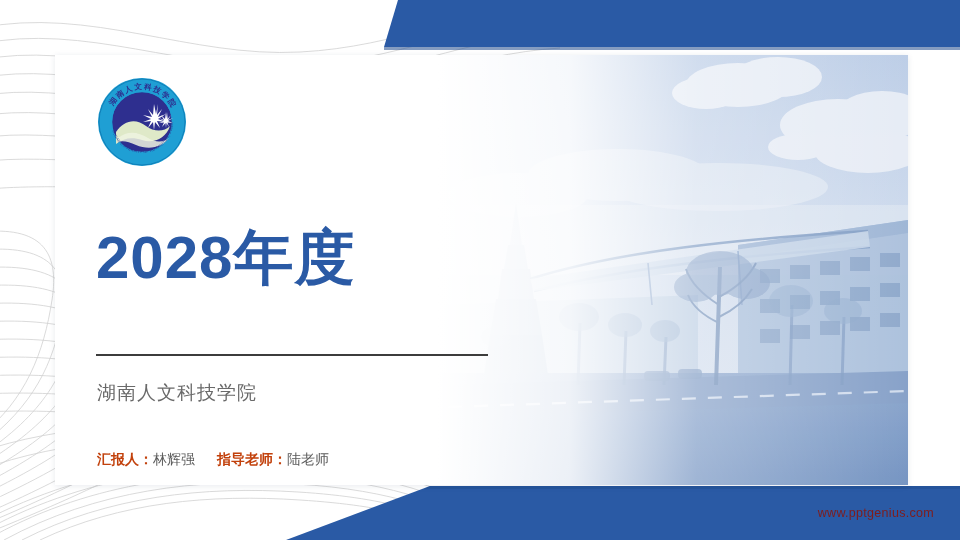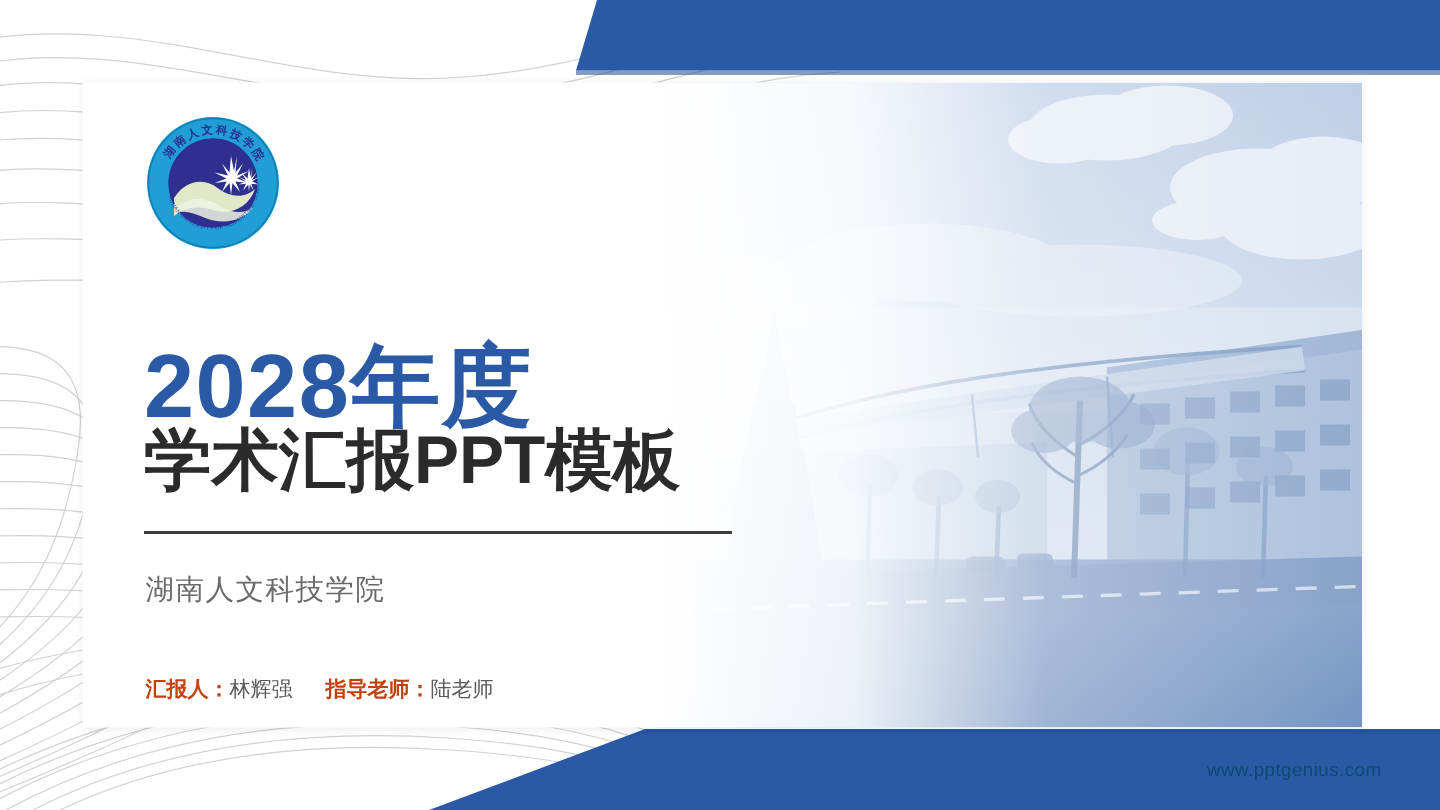--- a/index.html
+++ b/index.html
@@ -130,24 +130,24 @@
     color: #4a4a4a;
     white-space: nowrap;
   }
   .byline .lbl { font-weight: bold; color:#c2410c; }
   .byline .val { color:#5a5a5a; }
   .byline .gap { display:inline-block; width:22px; }
 
   
   .footer-url {
     position: absolute;
-    right: 39px;
+    right: 26px;
     bottom: 20px;
     z-index: 5;
-    color: #0c4a6e;
+    color: #7f1d1d;
     font-size: 12.5px;
     letter-spacing: 0.3px;
     text-align: right;
   }
 </style>
 </head>
 <body>
 
 <div id="slide">
 
@@ -370,21 +370,20 @@
             <textPath href="#cnArc" startOffset="16%">湖南人文科技学院</textPath>
           </text>
           <text font-size="3.5" font-family="'Liberation Sans',sans-serif" fill="#2e2f8f" letter-spacing="0.35">
             <textPath href="#enArc" startOffset="9%">HUNAN UNIVERSITY OF HUMANITIES, SCIENCE AND TECHNOLOGY</textPath>
           </text>
         </svg>
       </div>
 
       <div class="year">2028年度</div>
 
-      <div class="main-title">学术汇报PPT模板</div>
 
       <div class="divider"></div>
 
       <div class="org-name">湖南人文科技学院</div>
 
       <div class="byline">
         <span class="lbl">汇报人</span><span class="lbl">：</span><span class="val">林辉强</span><span class="gap"></span><span class="lbl">指导老师</span><span class="lbl">：</span><span class="val">陆老师</span>
       </div>
 
     </div>

